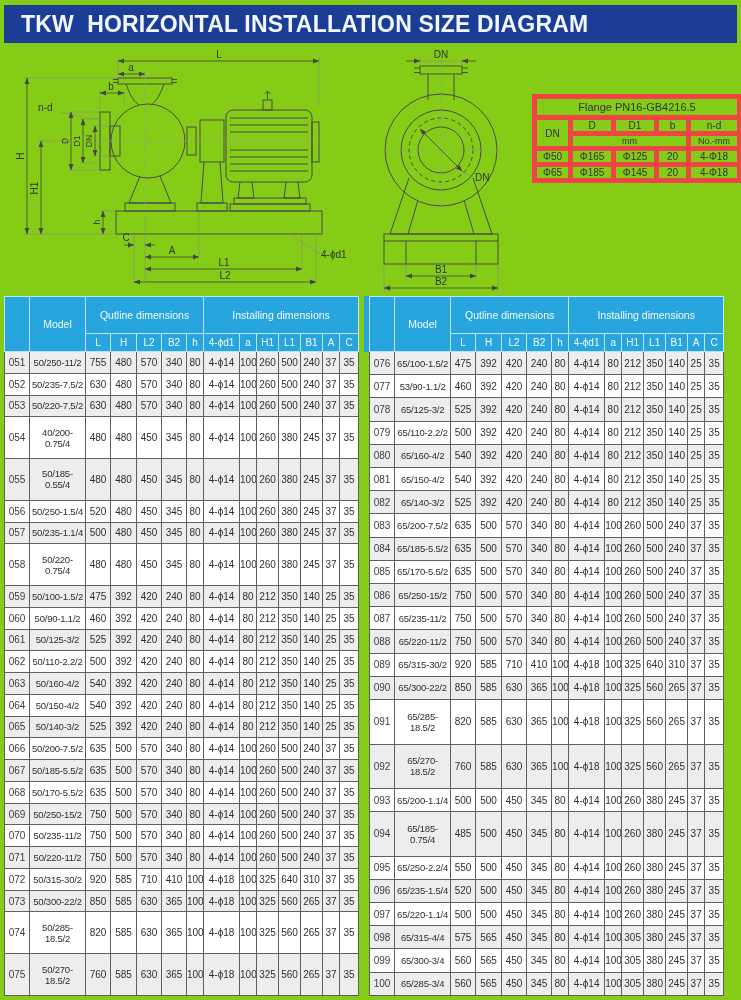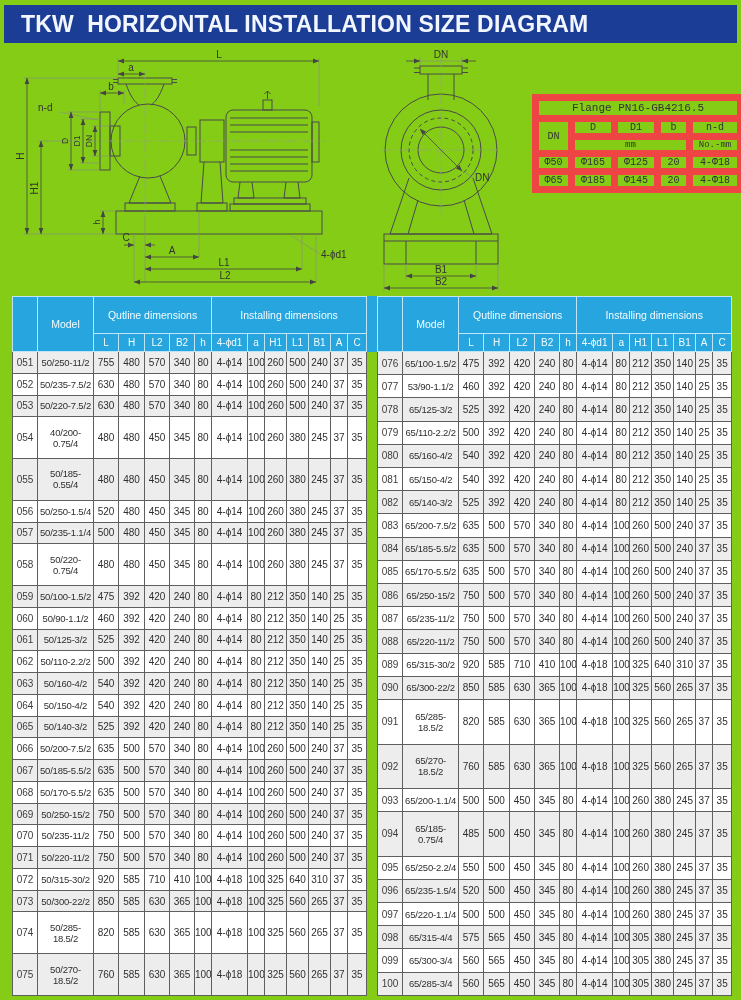--- a/index.html
+++ b/index.html
@@ -18,28 +18,28 @@
   .e{fill:none;stroke:#8a8a8a;stroke-width:.6;}
   .d{fill:none;stroke:#444;stroke-width:.8;}
   .cl{fill:none;stroke:#9a9a9a;stroke-width:.6;stroke-dasharray:10 3 2 3;}
   .dash{stroke-dasharray:4 3;}
   .dtxt{font:10px "Liberation Sans",sans-serif;fill:#333;}
   .dtxt-s{font:8.5px "Liberation Sans",sans-serif;fill:#333;}
 
   
   .flange{position:absolute;left:532px;top:94px;width:205px;border-collapse:collapse;
           table-layout:fixed;font-size:10px;color:#333;text-align:center;}
-  .flange th,.flange td{border:7px solid #ef4444;padding:0;font-weight:normal;font-family:Liberation Mono, monospace;}
+  .flange th,.flange td{border:5px solid #ef4444;padding:0;font-weight:normal;}
   .flange .ft-title{height:21px;font-size:11px;}
   .flange .ft-h{height:15px;}
   .flange .ft-u{height:13px;font-size:9px;}
   .flange .ft-r{height:16px;padding-left:6px;}
 
   
-  .tables{position:absolute;left:12px;top:296px;width:717px;height:700px;display:flex;gap:10px;}
+  .tables{position:absolute;left:4px;top:296px;width:717px;height:700px;display:flex;gap:10px;}
   .gap-fill{position:absolute;left:364px;top:296px;width:14px;height:56px;
             background:var(--head-bg,#27a5de);}
   table.dim{border-collapse:collapse;table-layout:fixed;width:354px;height:700px;
             font-size:10px;color:#2e2e2e;position:relative;z-index:1;background:#fff;}
   table.dim th,table.dim td{border:1px solid #5f5f5f;padding:0;text-align:center;overflow:hidden;}
   table.dim thead th{background:var(--head-bg,#27a5de);color:#f4fbff;font-weight:normal;
                      border:1px solid #bfe4f5;}
   table.dim thead tr.grp{height:37px;font-size:10.5px;}
   table.dim thead tr.sub{height:18px;font-size:10px;}
   table.dim tbody tr:nth-child(odd) td{background:#ededed;}

